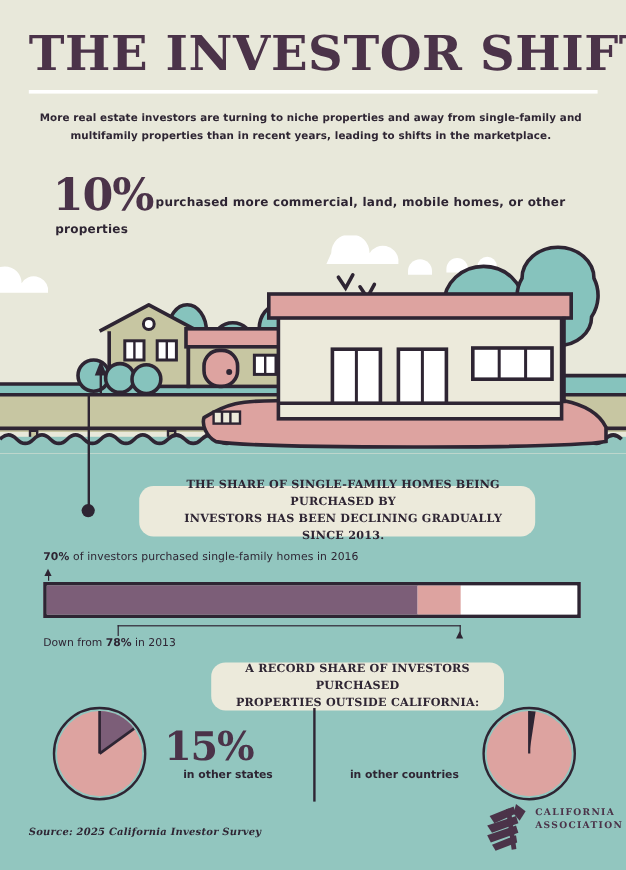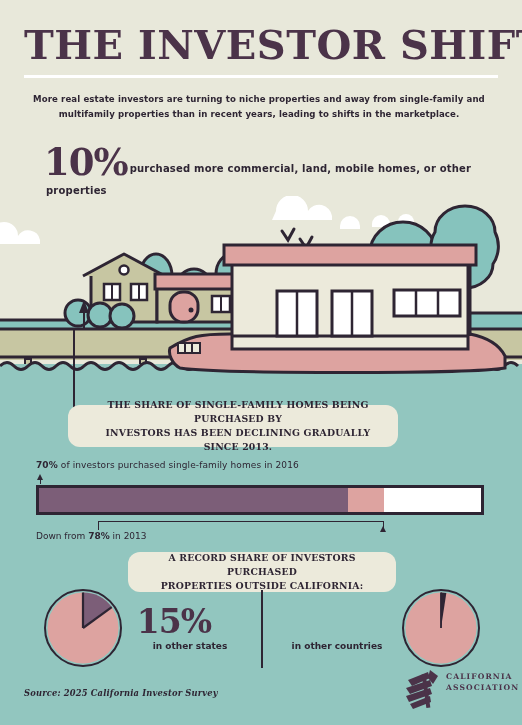--- a/index.html
+++ b/index.html
@@ -47,24 +47,24 @@
   
   .illo{position:absolute;left:0;top:196px;width:522px;height:182px;overflow:hidden;}
 
   
   .lower{position:absolute;left:0;top:378px;width:522px;height:347px;background:#92c6bf;}
 
   
   .bubble{
     position:absolute;background:#eceadb;border-radius:12px;
     font-family:"DejaVu Serif", serif;font-weight:bold;color:#2e2533;
-    text-align:center;display:flex;align-items:center;justify-content:center;
+    text-align:center;display:flex;align-items:center;justify-content:center;margin-left:48px;
   }
   #callout1{left:68px;top:405px;width:330px;height:42px;font-size:9.3px;line-height:14px;letter-spacing:0.2px;padding:0 14px 0 24px;box-sizing:border-box;}
-  #callout2{left:128px;top:552px;width:268px;height:40px;font-size:9.3px;line-height:14px;letter-spacing:0.2px;padding:16px 12px;box-sizing:border-box;}
+  #callout2{left:128px;top:552px;width:244px;height:40px;font-size:9.3px;line-height:14px;letter-spacing:0.2px;padding:16px 12px;box-sizing:border-box;}
 
   .lead-dot{position:absolute;left:68px;top:420px;width:11px;height:11px;border-radius:50%;background:#2e2533;}
   .lead-line{position:absolute;left:73px;top:330px;width:1.6px;height:92px;background:#2e2533;}
 
   
   .bar-label{position:absolute;left:36px;top:460px;font-size:9px;color:#2e2533;letter-spacing:0.1px;white-space:nowrap;}
   .bar-label b{font-weight:bold;}
   .bar-arrow{position:absolute;left:37px;top:474px;width:0;height:0;
     border-left:3.5px solid transparent;border-right:3.5px solid transparent;border-bottom:6px solid #2e2533;}
   .bar-arrow-stem{position:absolute;left:40px;top:479px;width:1.4px;height:5px;background:#2e2533;}

